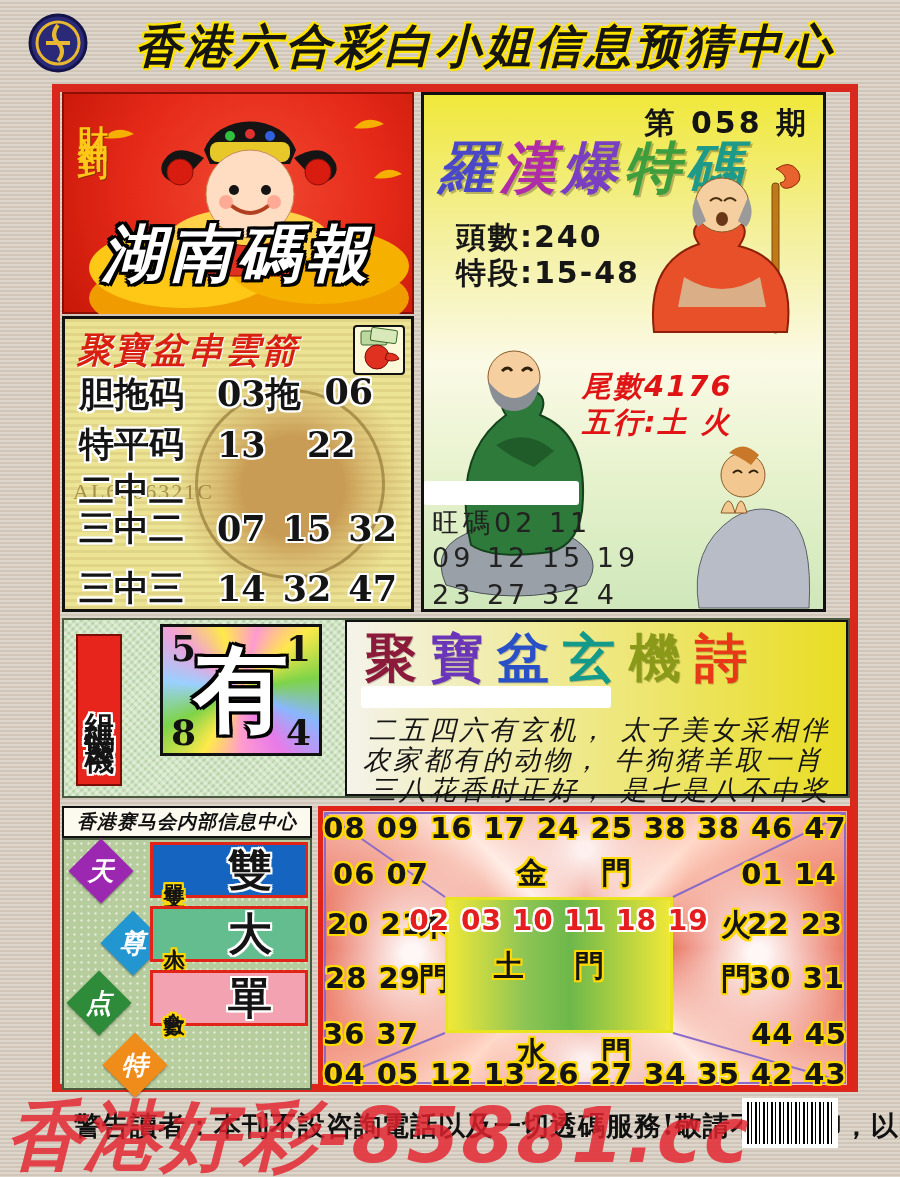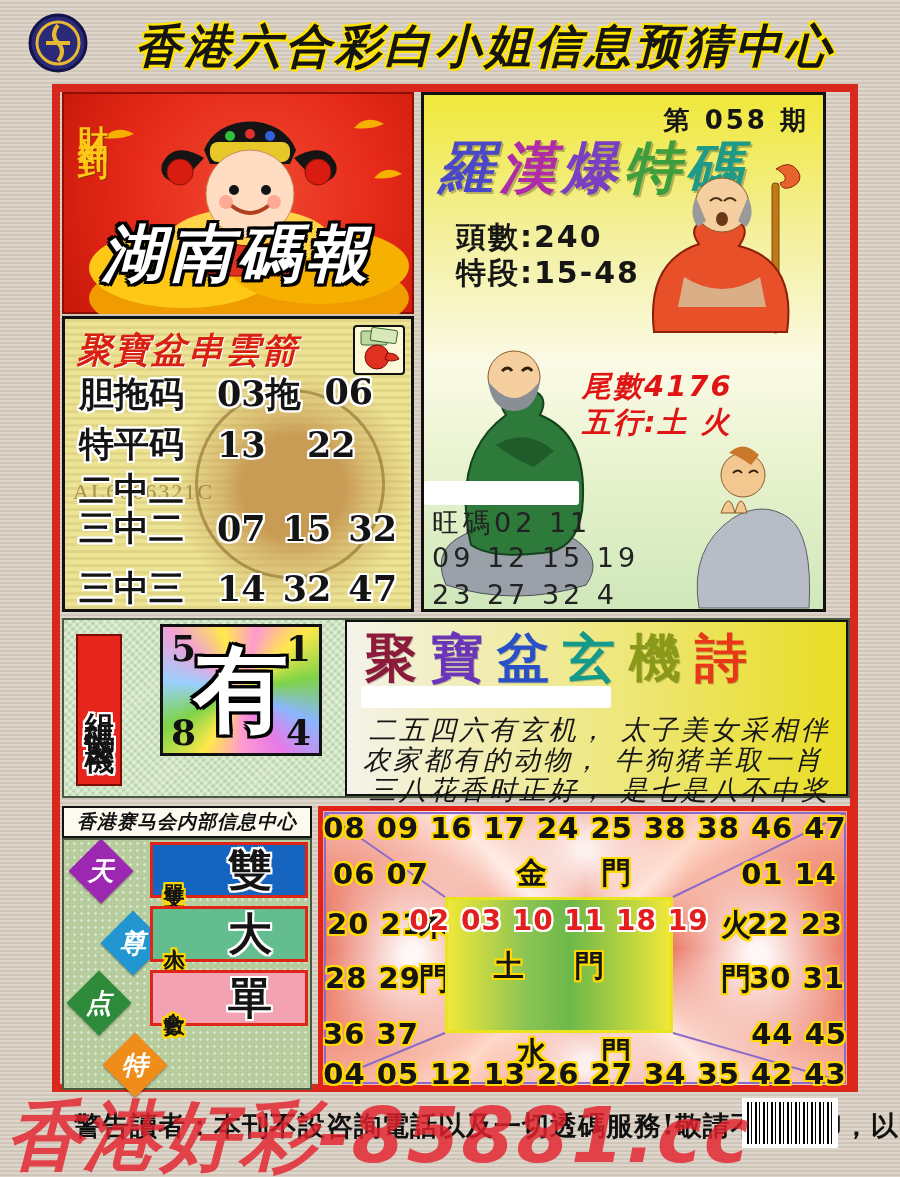--- a/index.html
+++ b/index.html
@@ -30,21 +30,21 @@
       repeating-linear-gradient(to bottom,rgba(140,110,40,.12) 0 3px,rgba(0,0,0,0) 3px 7px);}
   .dollar-ring{border:3px solid rgba(120,90,30,.5);border-radius:50%;}
   .jbp-title{font-size:35px;font-weight:bold;font-style:italic;color:#d81f12;text-shadow:1px 1px 0 #fff;letter-spacing:2px;}
   .row-line{display:flex;align-items:center;font-family:"DejaVu Serif",serif;font-weight:bold;font-size:35px;}
   .row-line .lbl{width:138px;}
   .row-line .cells{flex:1;display:flex;justify-content:space-between;padding-right:14px;}
   .serial{font-family:"DejaVu Serif",serif;color:rgba(130,100,40,.65);font-size:22px;letter-spacing:2px;}
   
   .panel-luohan{border:3px solid #111;
     background:linear-gradient(180deg,#f0e83a 0%,#f4f0a0 28%,#fbfae6 52%,#e6f2cc 75%,#cfe7ba 100%);}
-  .issue{font-size:26px;font-weight:bold;color:#141414;letter-spacing:3px;}
+  .issue{font-size:30px;font-weight:bold;color:#141414;letter-spacing:3px;}
   .luohan-title{font-size:56px;font-weight:bold;font-style:italic;letter-spacing:6px;text-shadow:2px 2px 0 rgba(0,0,0,.25);}
   .hand{font-size:30px;font-weight:bold;color:#161616;letter-spacing:2px;}
   .hand-red{font-size:29px;font-weight:bold;font-style:italic;color:#e01414;letter-spacing:2px;}
   .wang{font-size:27px;color:#222;letter-spacing:4px;}
   .redact{background:#fff;border-radius:3px;}
   
   .band{background:#cfe4c0;border:2px solid #4a5a40;
     background-image:repeating-linear-gradient(45deg,rgba(255,255,255,.35) 0 3px,rgba(0,0,0,0) 3px 6px),
       repeating-linear-gradient(-45deg,rgba(120,160,110,.25) 0 2px,rgba(0,0,0,0) 2px 5px);}
   .zuma-strip{background:var(--panel-red,#e8251c);border:2px solid #7c0c06;display:flex;align-items:center;justify-content:center;}

